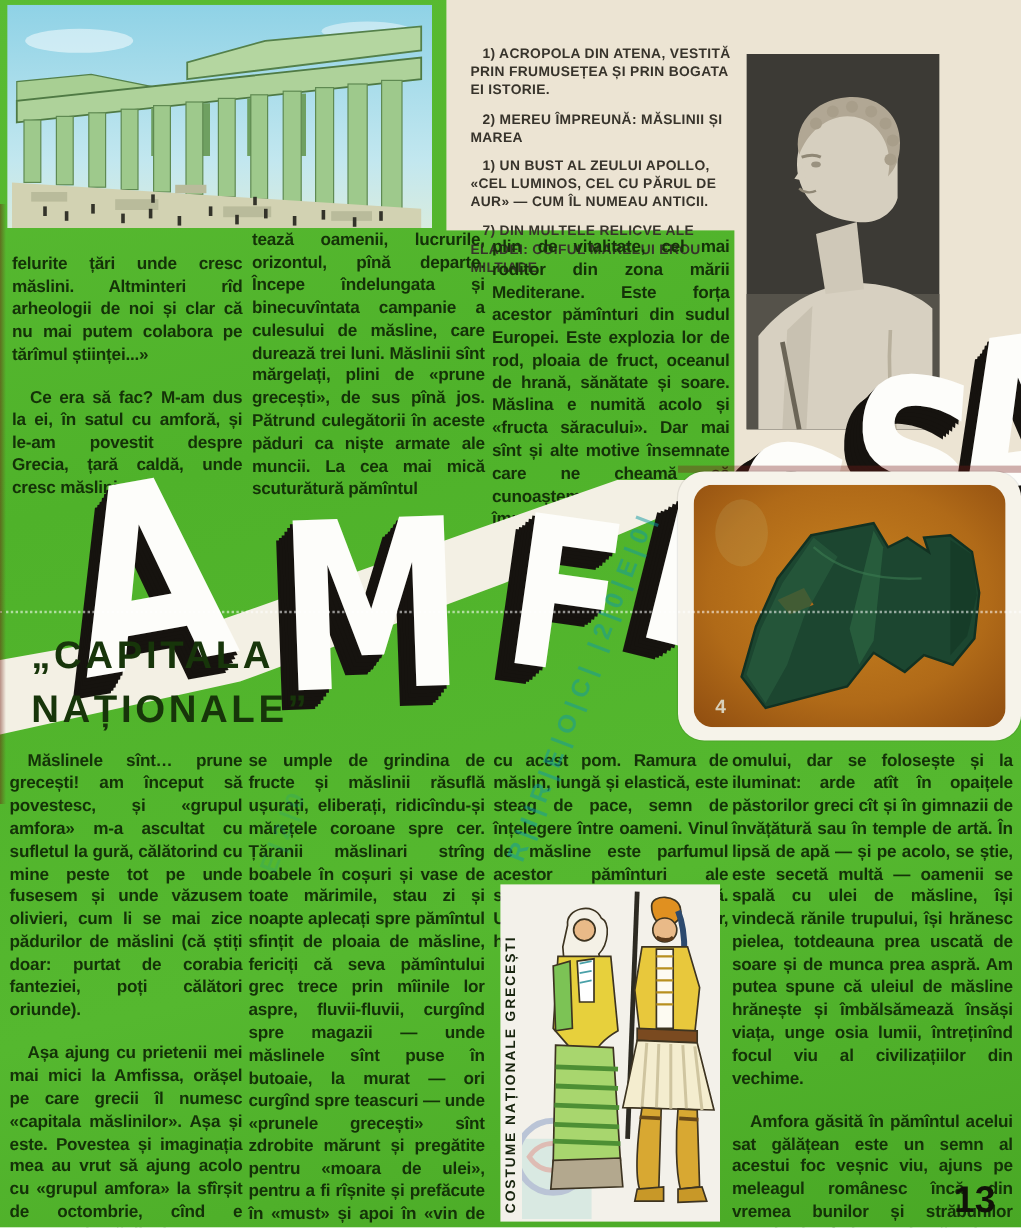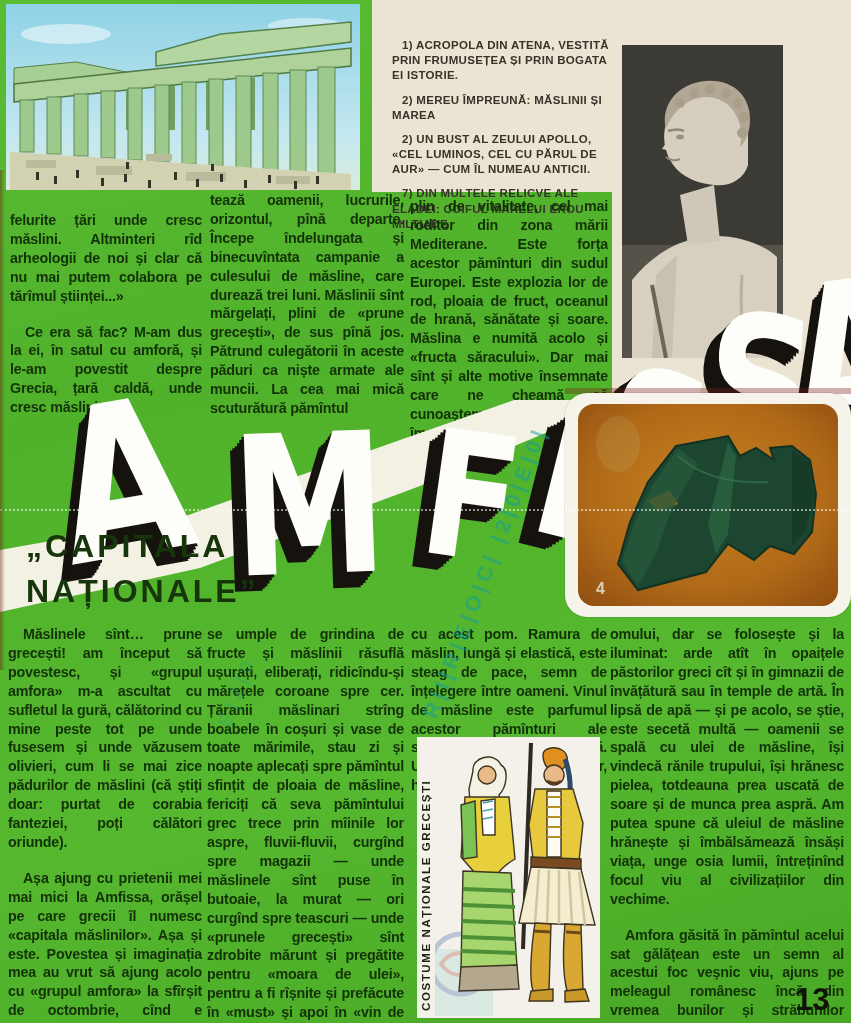--- a/index.html
+++ b/index.html
@@ -115,21 +115,21 @@
         <rect x="310" y="172" width="3" height="8"></rect>
           <rect x="205" y="160" width="3" height="7"></rect>
           <rect x="120" y="158" width="3" height="7"></rect>
       </g>
     </svg>
   </div>
 
   <div class="abs captions" style="left:392px;top:38px;">
     <p>1) ACROPOLA DIN ATENA, VESTITĂ PRIN FRUMUSEȚEA ȘI PRIN BOGATA EI ISTORIE.</p>
     <p>2) MEREU ÎMPREUNĂ: MĂSLINII ȘI MAREA</p>
-    <p>2) UN BUST AL ZEULUI APOLLO, «CEL LUMINOS, CEL CU PĂRUL DE AUR» — CUM ÎL NUMEAU ANTICII.</p>
+    <p>1) UN BUST AL ZEULUI APOLLO, «CEL LUMINOS, CEL CU PĂRUL DE AUR» — CUM ÎL NUMEAU ANTICII.</p>
     <p>7) DIN MULTELE RELICVE ALE ELADEI: COIFUL MARELUI EROU MILTIADE</p>
   </div>
 
   <div class="abs" style="left:622px;top:45px;width:161px;height:313px;">
     <svg width="161" height="313" viewBox="0 0 161 313">
       <rect width="161" height="313" fill="#3c3a35"></rect>
       <rect y="200" width="161" height="113" fill="#55524a"></rect>
 
       <path d="M10,313 L10,235 C30,210 55,196 80,192 C110,188 140,198 155,212 L155,313 Z" fill="#d7d0c1"></path>
       <path d="M30,313 L34,230 L55,210 L50,313 Z" fill="#c2bba9" opacity=".7"></path>

